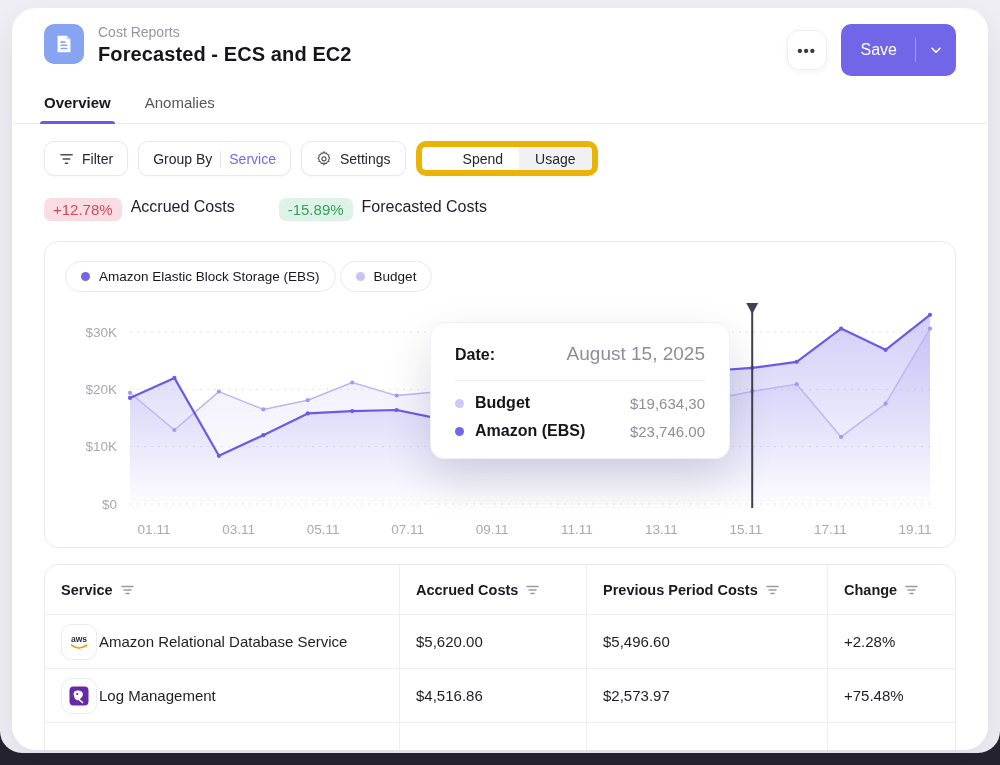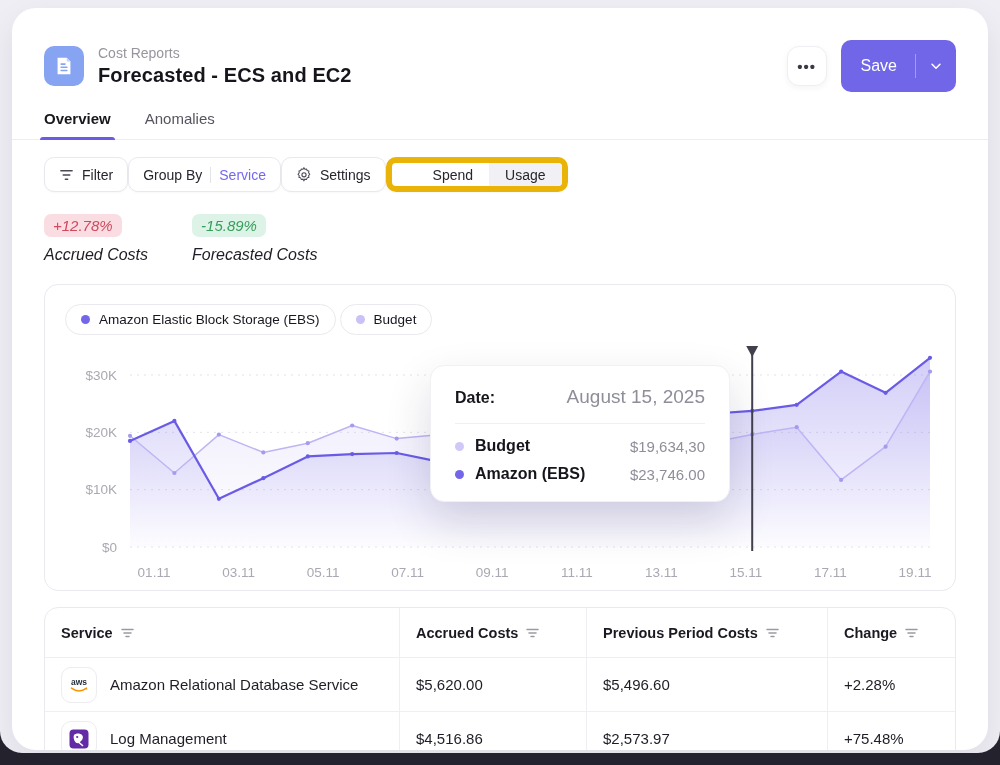--- a/index.html
+++ b/index.html
@@ -2,51 +2,51 @@
 <html><head>
 <meta charset="utf-8">
 <style>
   * { box-sizing: border-box; margin: 0; padding: 0; }
   html,body { width:1000px; height:765px; overflow:hidden; }
   body { background:#24232e; font-family:"Liberation Sans", sans-serif; position:relative; }
   .page-bg { position:absolute; top:0; left:0; width:1000px; height:753px; background:#efeef4; border-radius:0 0 22px 22px; }
   .main-card { position:absolute; top:8px; left:12px; width:976px; height:742px; background:#ffffff; border-radius:24px; box-shadow:0 12px 32px rgba(30,30,60,.08); overflow:hidden; }
 
   
-  .header { display:flex; align-items:center; padding:32px 32px 0 32px; }
+  .header { display:flex; align-items:flex-start; padding:16px 32px 0 32px; }
   .doc-badge { width:40px; height:40px; border-radius:10px; background:#87a4f2; display:flex; align-items:center; justify-content:center; margin-right:14px; flex:0 0 auto; }
   .header-titles { flex:1 1 auto; }
   .header-eyebrow { font-size:14px; color:#96969f; margin-bottom:3px; }
   .header-title { font-size:20px; font-weight:700; color:#15151b; letter-spacing:.1px; }
   .header-actions { display:flex; gap:14px; align-items:center; }
   .more-btn { width:40px; height:40px; border-radius:12px; background:#fff; border:1px solid #efeff3; box-shadow:0 2px 6px rgba(30,30,60,.05); color:#3a3a44; font-size:15px; font-weight:700; letter-spacing:1px; display:flex; align-items:center; justify-content:center; cursor:pointer; }
   .save-btn { height:52px; border-radius:10px; background:#7166e8; color:#fff; display:flex; align-items:center; cursor:pointer; overflow:hidden; }
   .save-label { padding:0 18px 0 20px; font-size:16px; font-weight:500; }
   .save-divider { width:1px; height:24px; background:rgba(255,255,255,.35); }
   .save-caret { padding:0 13px; display:flex; align-items:center; }
 
   
   .tabs { display:flex; gap:34px; padding:18px 44px 0 32px; border-bottom:1px solid #ededf2; }
   .tab { font-size:15px; padding-bottom:12px; position:relative; cursor:pointer; color:#55555f; }
   .tab.active { color:#17171d; font-weight:600; }
   .tab.active::after { content:""; position:absolute; left:-4px; right:-4px; bottom:-1px; height:3px; border-radius:3px 3px 0 0; background:#6a5be6; }
 
   
-  .toolbar { display:flex; padding:17px 32px 0 32px; align-items:center; }
+  .toolbar { display:flex; gap:10px; padding:17px 32px 0 32px; align-items:center; }
   .tool-btn { height:35px; display:flex; align-items:center; gap:8px; background:#fff; border:1px solid #e8e8ee; border-radius:10px; padding:0 14px; font-size:14px; font-weight:500; color:#26262e; cursor:pointer; box-shadow:0 1px 2px rgba(30,30,60,.03); }
   .tool-sep { width:1px; height:16px; background:#e3e3ea; }
   .groupby-value { color:#7568ee; }
   .segmented { height:35px; display:flex; border:6px solid #eab308; border-radius:10px; overflow:hidden; box-shadow:0 1px 2px rgba(30,30,60,.03);padding-left:25px; }
   .segment { padding:0 16px; display:flex; align-items:center; font-size:14px; font-weight:500; color:#26262e; cursor:pointer; }
   .segment.active { background:#ffffff; }
   .segment.inactive { background:#f1f1f5; }
 
   
   .stats { display:flex; gap:44px; padding:22px 32px 0 32px; }
-  .stat { display:flex; flex-direction:column; gap:9px;font-style:italic; }
+  .stat { display:flex; flex-direction:row; gap:9px; }
   .badge { align-self:flex-start; font-size:15px; font-weight:500; padding:3px 9px; border-radius:7px; }
   .badge.up { background:#f9dde2; color:#d2485e; }
   .badge.down { background:#def3e7; color:#379e5b; }
   .stat-label { font-size:16px; color:#1e1e26; }
 
   
   .chart-card { margin:20px 32px 0 32px; border:1px solid #e9e9ef; border-radius:14px; background:#fff; padding:19px 20px 10px 20px; height:307px; }
   .legend { display:flex; gap:4px; }
   .chip { display:flex; align-items:center; gap:9px; height:31px; padding:0 15px; border:1px solid #e9e9ef; border-radius:999px; font-size:13.5px; color:#17171f; cursor:pointer; background:#fff; }
   .dot { width:9px; height:9px; border-radius:50%; flex:0 0 auto; }
@@ -65,21 +65,21 @@
   .tt-value { font-size:15px; color:#8e8e99; }
 
   
   .table-card { margin:16px 32px 0 32px; border:1px solid #e9e9ef; border-radius:14px 14px 0 0; background:#fff; overflow:hidden; }
   .t-row { display:grid; grid-template-columns:354px 187px 241px 1fr; }
   .t-head { height:50px; border-bottom:1px solid #efeff3; }
   .t-head .t-cell { font-size:14.5px; font-weight:600; color:#1a1a22; display:flex; align-items:center; gap:8px; }
   .t-cell { padding:0 16px; display:flex; align-items:center; border-left:1px solid #efeff3; font-size:15px; color:#1e1e26; }
   .t-cell:first-child { border-left:none; }
   .t-body-row { height:54px; border-bottom:1px solid #efeff3; cursor:pointer; }
-  .svc-cell { gap:13px; }
+  .svc-cell { gap:2px; }
   .svc-icon { width:36px; height:36px; border-radius:10px; border:1px solid #ececf1; background:#fff; display:flex; align-items:center; justify-content:center; flex:0 0 auto; }
   .sort-icon { display:inline-flex; }
 </style>
 </head>
 <body>
 
 <div class="page-bg"></div>
 
 <div class="main-card">
 

